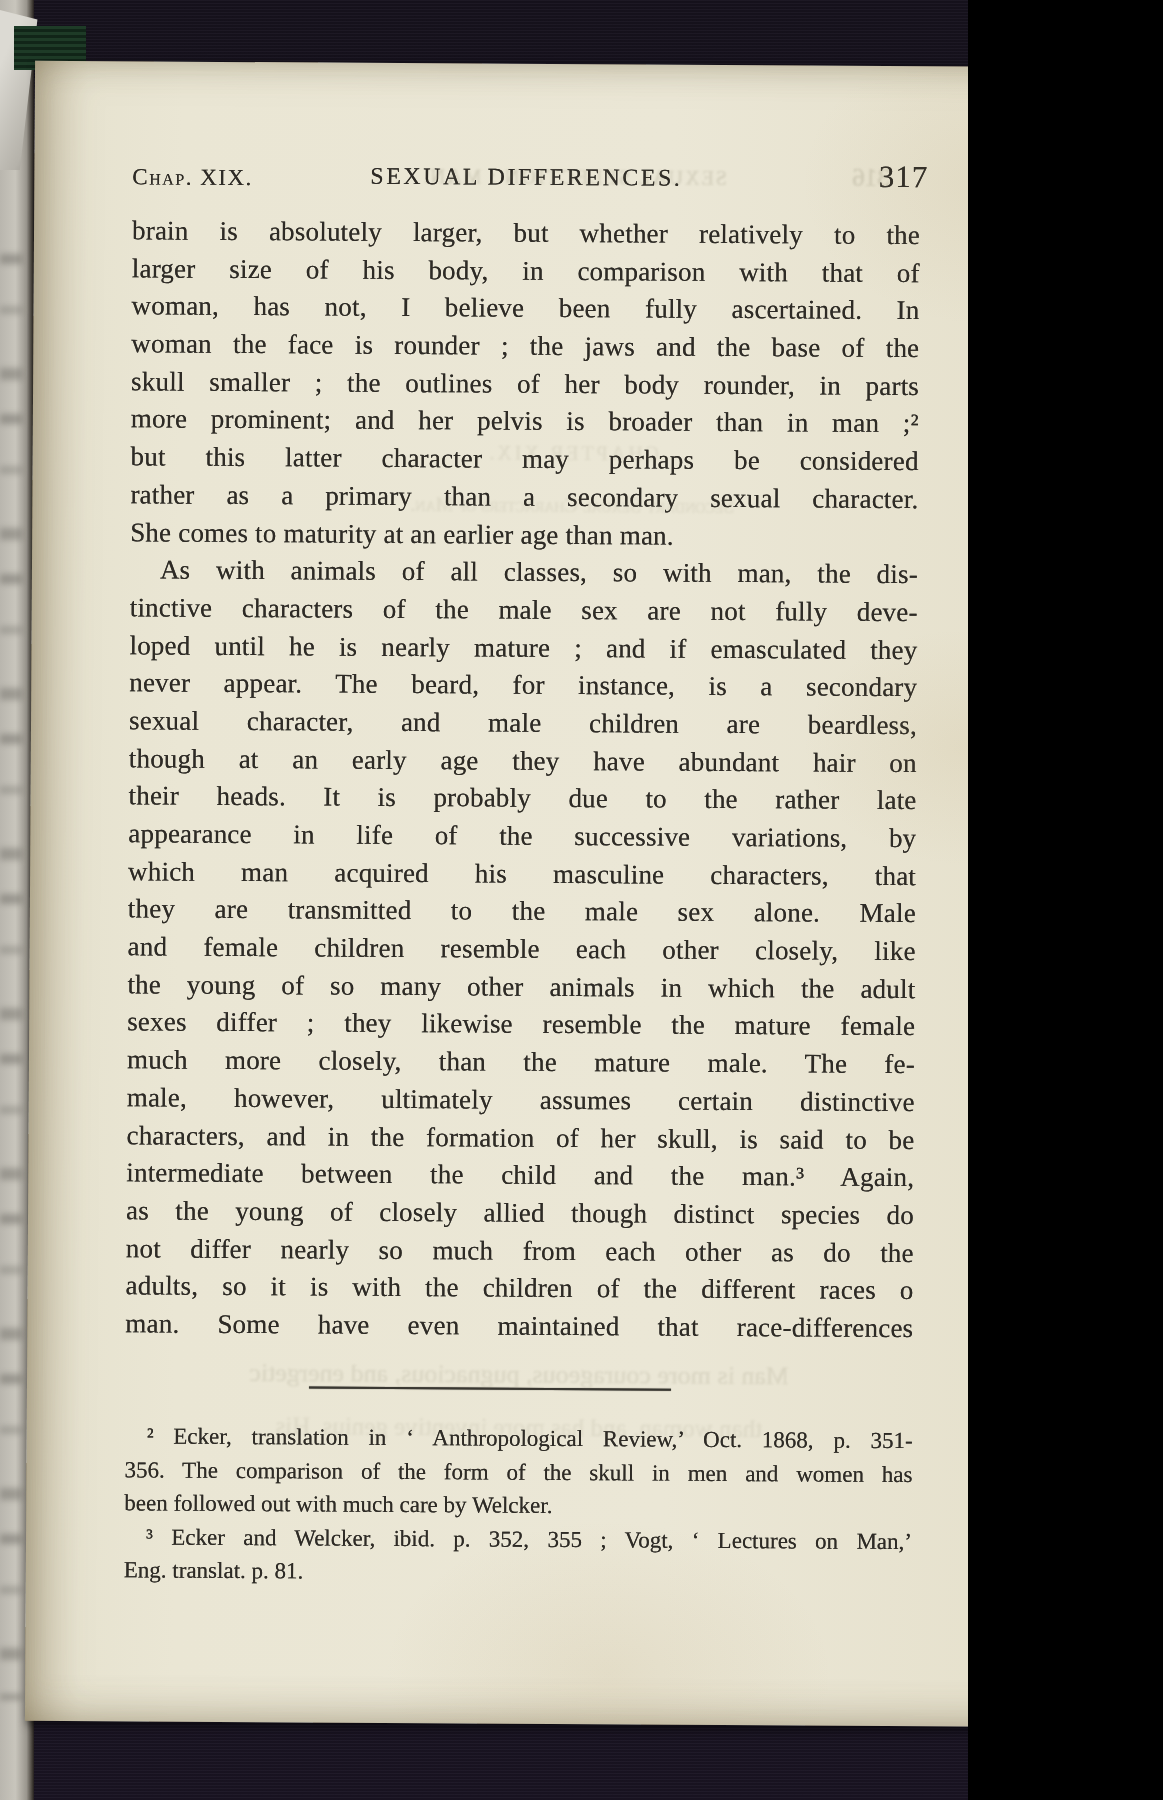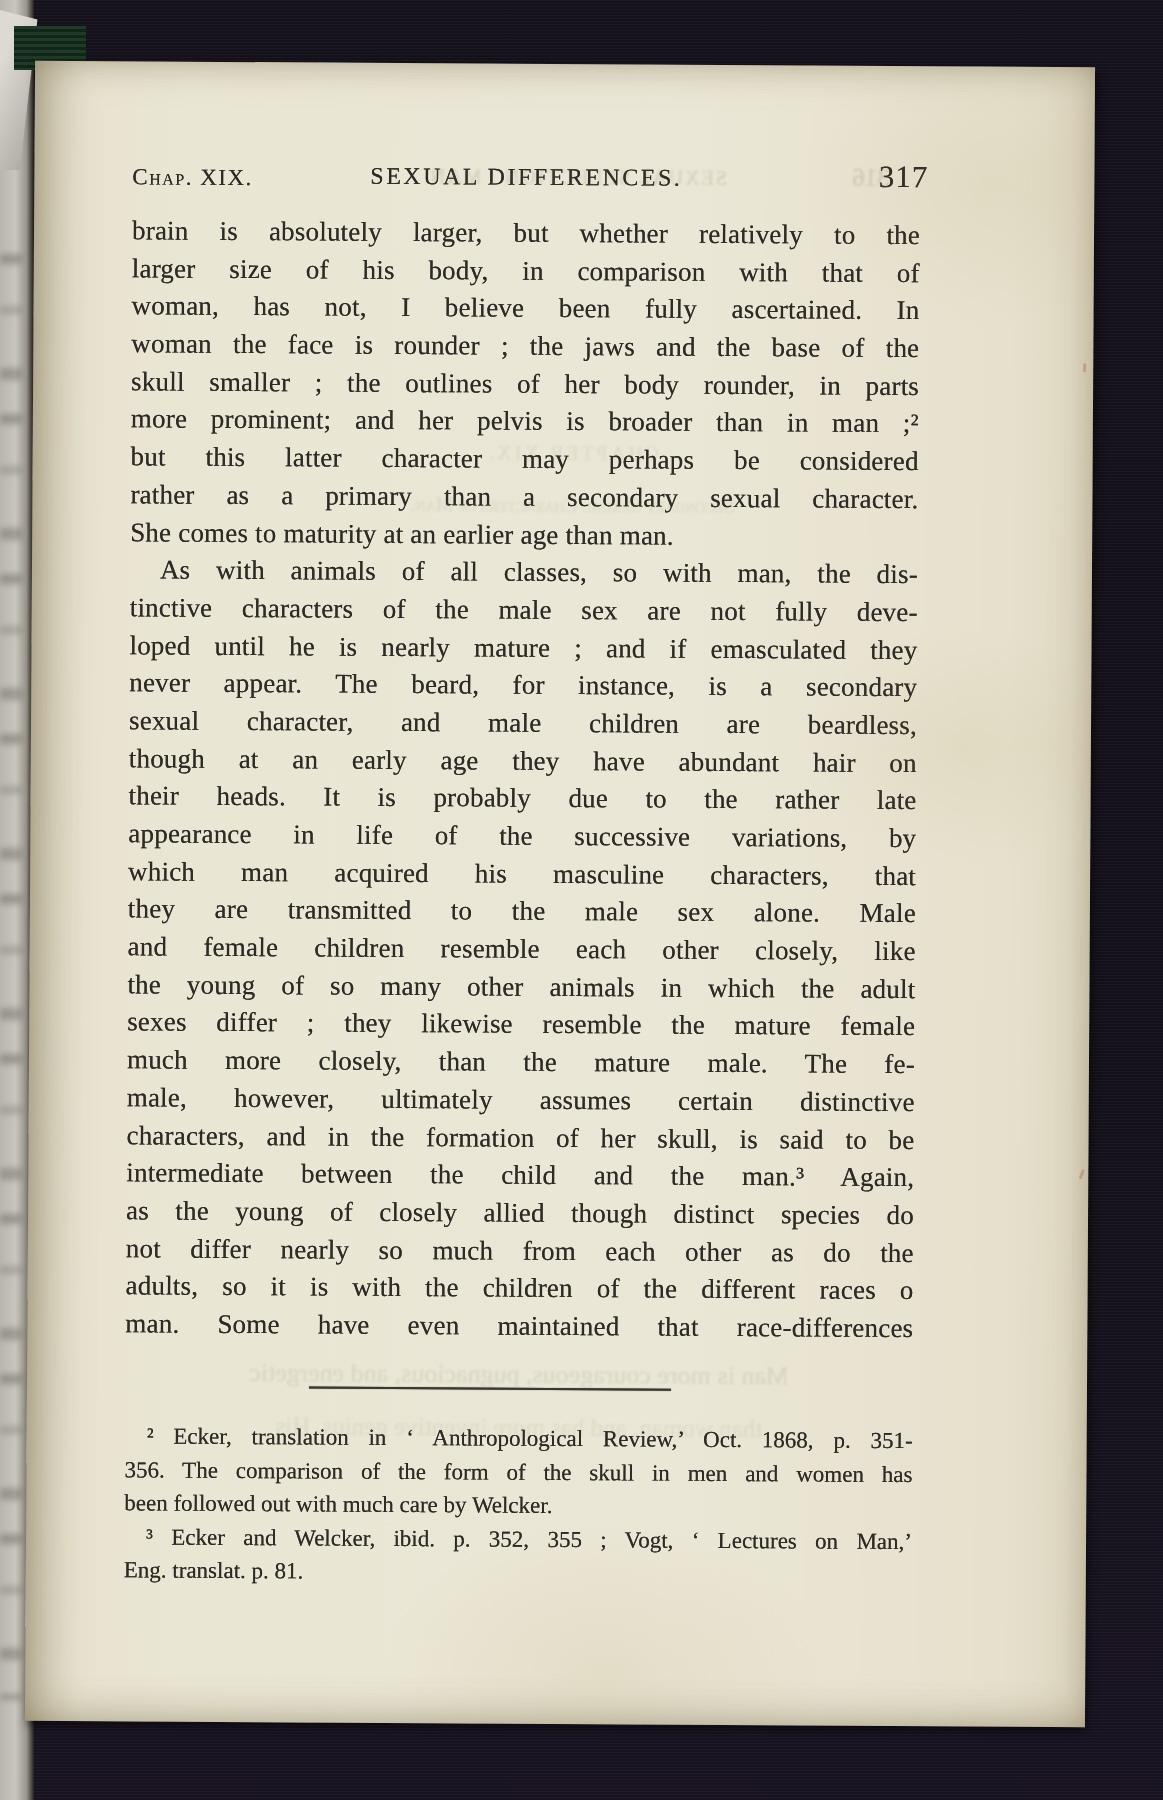--- a/index.html
+++ b/index.html
@@ -1,17 +1,17 @@
 <!DOCTYPE html>
 <html><head>
 <meta charset="utf-8">
 <style>
   html,body{margin:0;padding:0;background:#000;}
   .scene{
-    position:relative;width:1163px;height:1800px;overflow:hidden;
+    position:relative;width:968px;height:1800px;overflow:hidden;
     background:
       repeating-linear-gradient(180deg, rgba(255,255,255,.025) 0 1px, rgba(0,0,0,.12) 1px 3px),
       linear-gradient(180deg,#18131f 0%, #16121c 55%, #1b1524 100%);
     font-family:"Liberation Serif", serif;
   }
   
   .edge-strip{
     position:absolute;left:0;top:0;width:34px;height:1800px;z-index:1;
     background:linear-gradient(90deg,#b9b6ae 0%,#c8c5bc 45%,#9a968e 78%,#46413a 94%,#241f1e 100%);
   }

